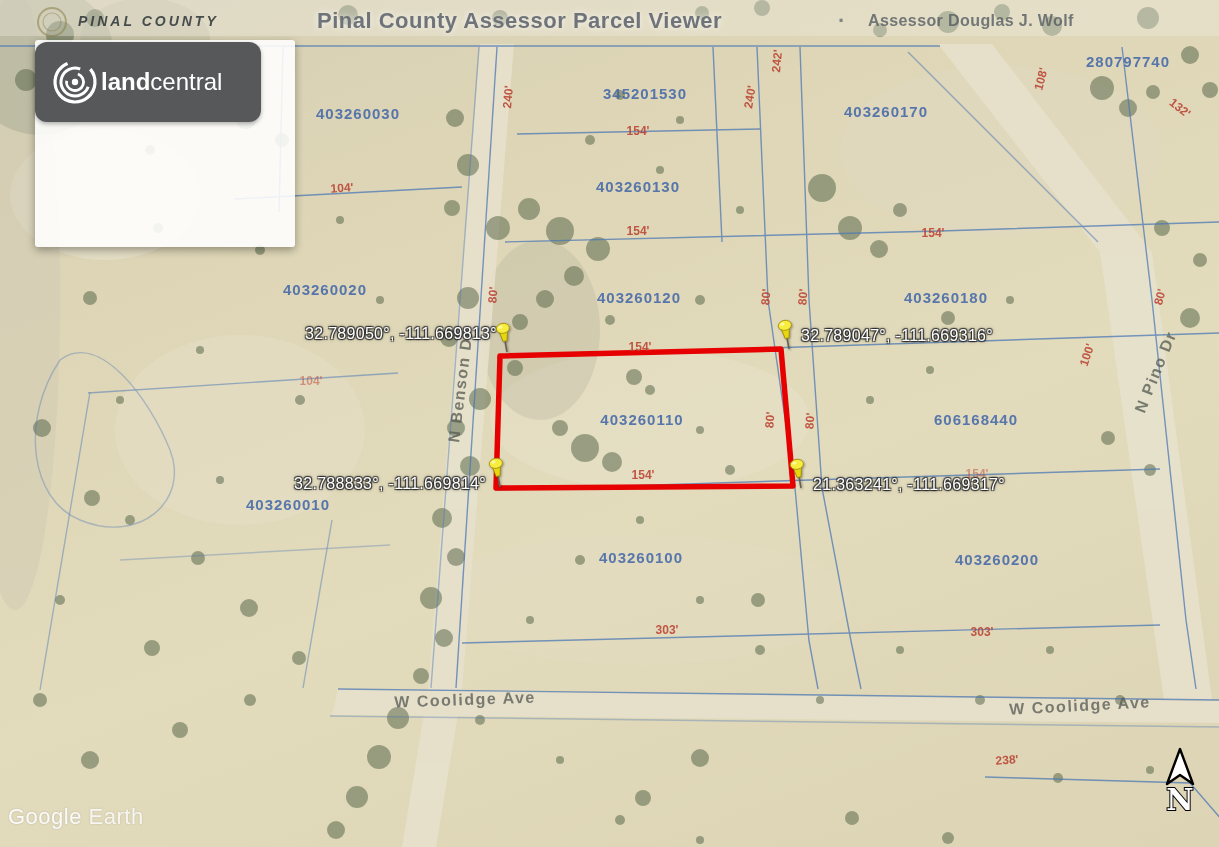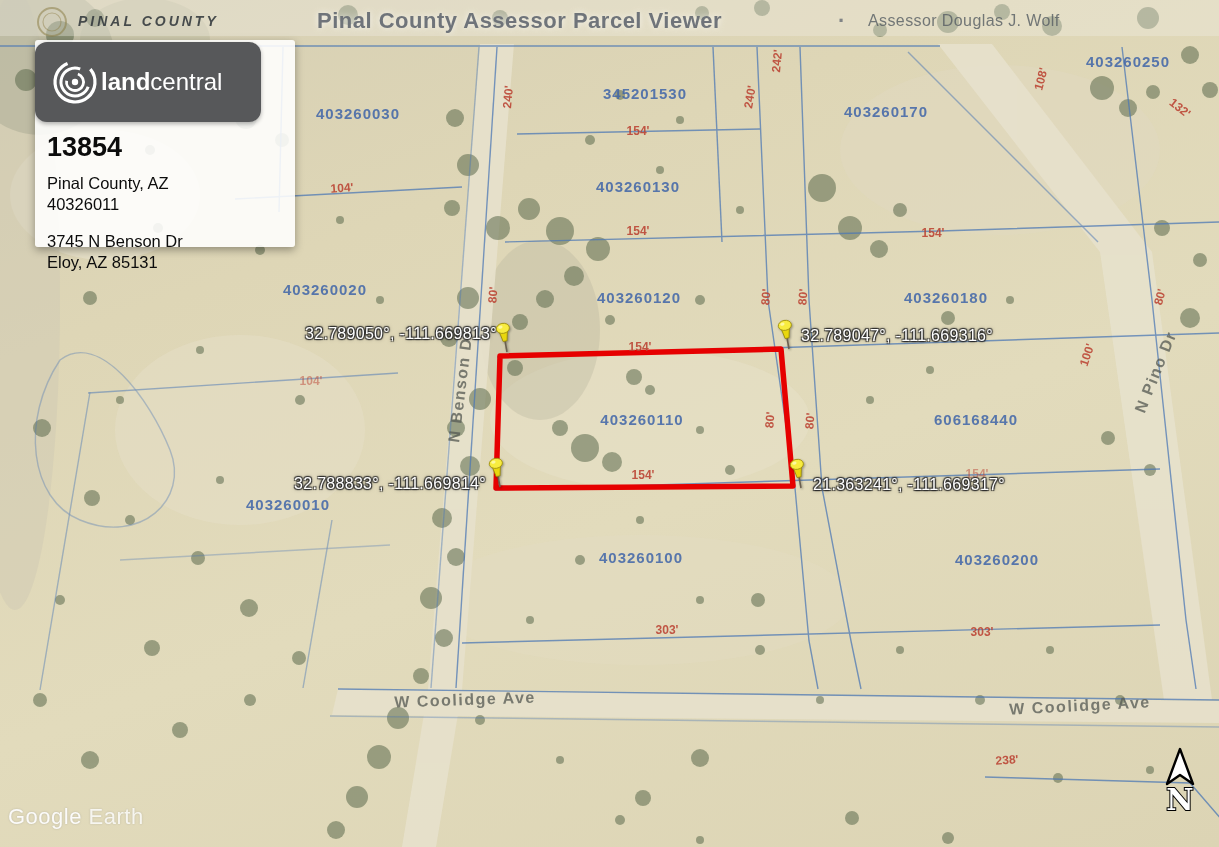--- a/index.html
+++ b/index.html
@@ -35,21 +35,21 @@
   .county-logo-text{
     position:absolute;left:78px;top:13px;font-size:14px;font-weight:bold;font-style:italic;
     letter-spacing:3px;color:rgba(45,50,55,.85);
   }
   .banner-title{
     position:absolute;left:317px;top:8px;font-size:22px;font-weight:bold;letter-spacing:.5px;
     color:rgba(104,110,117,.95);text-shadow:0 0 6px rgba(255,255,255,.75);white-space:nowrap;
   }
   .banner-sep{position:absolute;left:838px;top:8px;font-size:22px;font-weight:bold;color:rgba(104,110,117,.8);}
   .banner-assessor{
-    position:absolute;left:868px;top:12px;font-size:16px;font-weight:normal;letter-spacing:.4px;
+    position:absolute;left:868px;top:12px;font-size:16px;font-weight:bold;letter-spacing:.4px;
     color:rgba(88,95,100,.82);white-space:nowrap;text-align:right;
   }
   .county-seal{position:absolute;left:34px;top:4px;}
 
   
   .card{position:absolute;left:35px;top:40px;width:260px;height:207px;
     background:rgba(255,255,255,.88);border-radius:3px;box-shadow:0 3px 8px rgba(0,0,0,.35);}
   .card-header{position:absolute;left:0;top:2px;width:226px;height:80px;background:#57585a;border-radius:12px;
     display:flex;align-items:center;box-shadow:0 2px 4px rgba(0,0,0,.3);}
   .brand{margin-left:66px;color:#fff;font-size:24px;white-space:nowrap;}
@@ -243,21 +243,21 @@
       <polyline points="985,777 1190,783 1222,820"></polyline>
       <path d="M 60,360 C 20,420 30,500 80,520 C 140,545 190,500 170,450 C 150,400 100,330 60,360 Z" opacity=".5"></path>
     </g>
 
     <polygon points="500,356 781,349 793,486 496,488" fill="none" stroke="#e60000" stroke-width="5.5" stroke-linejoin="round"></polygon>
   </svg>
 
   <div class="labels-layer" id="labels-layer">
       <div class="parcel-label" style="left: 358px; top: 113px; transform: translate(-50%, -50%);">403260030</div>
       <div class="parcel-label" style="left: 645px; top: 93px; transform: translate(-50%, -50%);">345201530</div>
-      <div class="parcel-label" style="left: 1128px; top: 61px; transform: translate(-50%, -50%);">403260250</div>
+      <div class="parcel-label" style="left: 1128px; top: 61px; transform: translate(-50%, -50%);">280797740</div>
       <div class="parcel-label" style="left: 886px; top: 111px; transform: translate(-50%, -50%);">403260170</div>
       <div class="parcel-label" style="left: 638px; top: 186px; transform: translate(-50%, -50%);">403260130</div>
       <div class="parcel-label" style="left: 325px; top: 289px; transform: translate(-50%, -50%);">403260020</div>
       <div class="parcel-label" style="left: 639px; top: 297px; transform: translate(-50%, -50%);">403260120</div>
       <div class="parcel-label" style="left: 946px; top: 297px; transform: translate(-50%, -50%);">403260180</div>
       <div class="parcel-label" style="left: 642px; top: 419px; transform: translate(-50%, -50%);">403260110</div>
       <div class="parcel-label" style="left: 976px; top: 419px; transform: translate(-50%, -50%);">606168440</div>
       <div class="parcel-label" style="left: 288px; top: 504px; transform: translate(-50%, -50%);">403260010</div>
       <div class="parcel-label" style="left: 641px; top: 557px; transform: translate(-50%, -50%);">403260100</div>
       <div class="parcel-label" style="left: 997px; top: 559px; transform: translate(-50%, -50%);">403260200</div>
@@ -342,28 +342,20 @@
       <svg class="brand-logo" width="52" height="52" viewBox="0 0 52 52">
         <g fill="none" stroke="#fff">
           <circle cx="26" cy="26" r="20" stroke-width="3.2" stroke-dasharray="100 32" transform="rotate(-40 26 26)"></circle>
           <circle cx="26" cy="26" r="14" stroke-width="3" stroke-dasharray="66 24" transform="rotate(20 26 26)"></circle>
           <circle cx="26" cy="26" r="8.5" stroke-width="2.8" stroke-dasharray="38 16" transform="rotate(-70 26 26)"></circle>
           <circle cx="26" cy="26" r="3.2" fill="#fff" stroke="none"></circle>
         </g>
       </svg>
       <div class="brand"><b>land</b><span>central</span></div>
     </div>
-    <div class="card-body">
-      <div class="listing-id">13854</div>
-      <div class="card-line">Pinal County, AZ</div>
-      <div class="card-line">40326011</div>
-      <div class="card-gap"></div>
-      <div class="card-line">3745 N Benson Dr</div>
-      <div class="card-line">Eloy, AZ 85131</div>
-    </div>
   </div>
 
   <div class="watermark"><span>Google</span> <span class="wl">Earth</span></div>
 
   <div class="north">
     <svg width="44" height="72" viewBox="0 0 44 72">
       <polygon points="22,3 35,38 22,29 9,38" fill="#fff" stroke="#000" stroke-width="2.4" stroke-linejoin="round"></polygon>
       <text x="22" y="64" text-anchor="middle" font-family="DejaVu Serif, serif" font-size="30" font-weight="bold" fill="#fff" stroke="#000" stroke-width="2" paint-order="stroke">N</text>
     </svg>
   </div>

